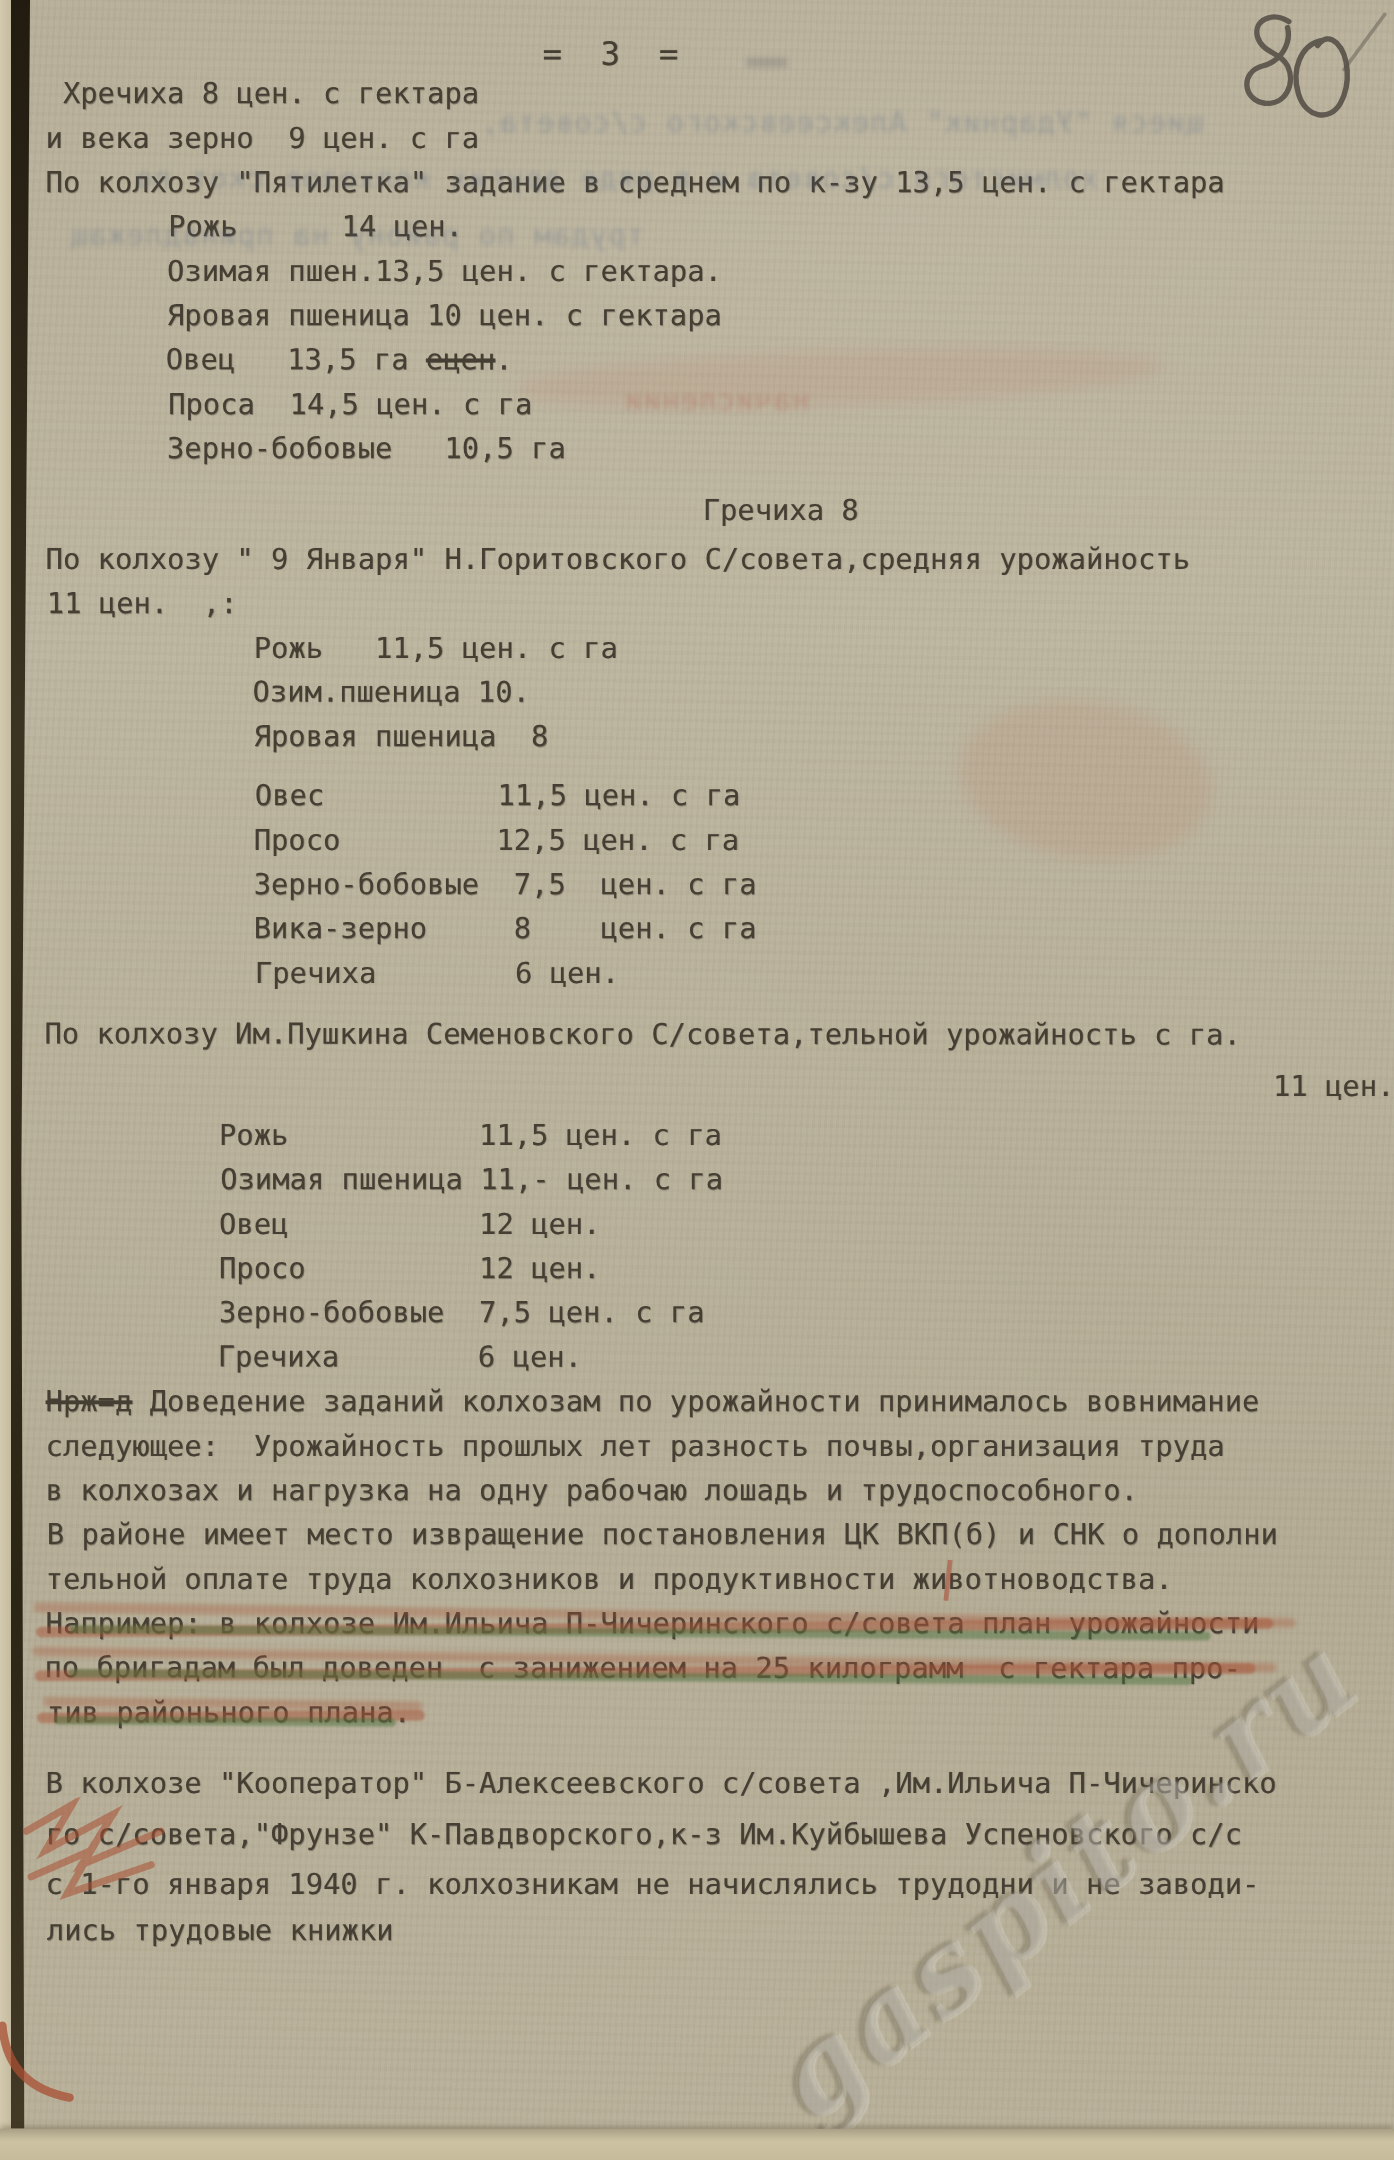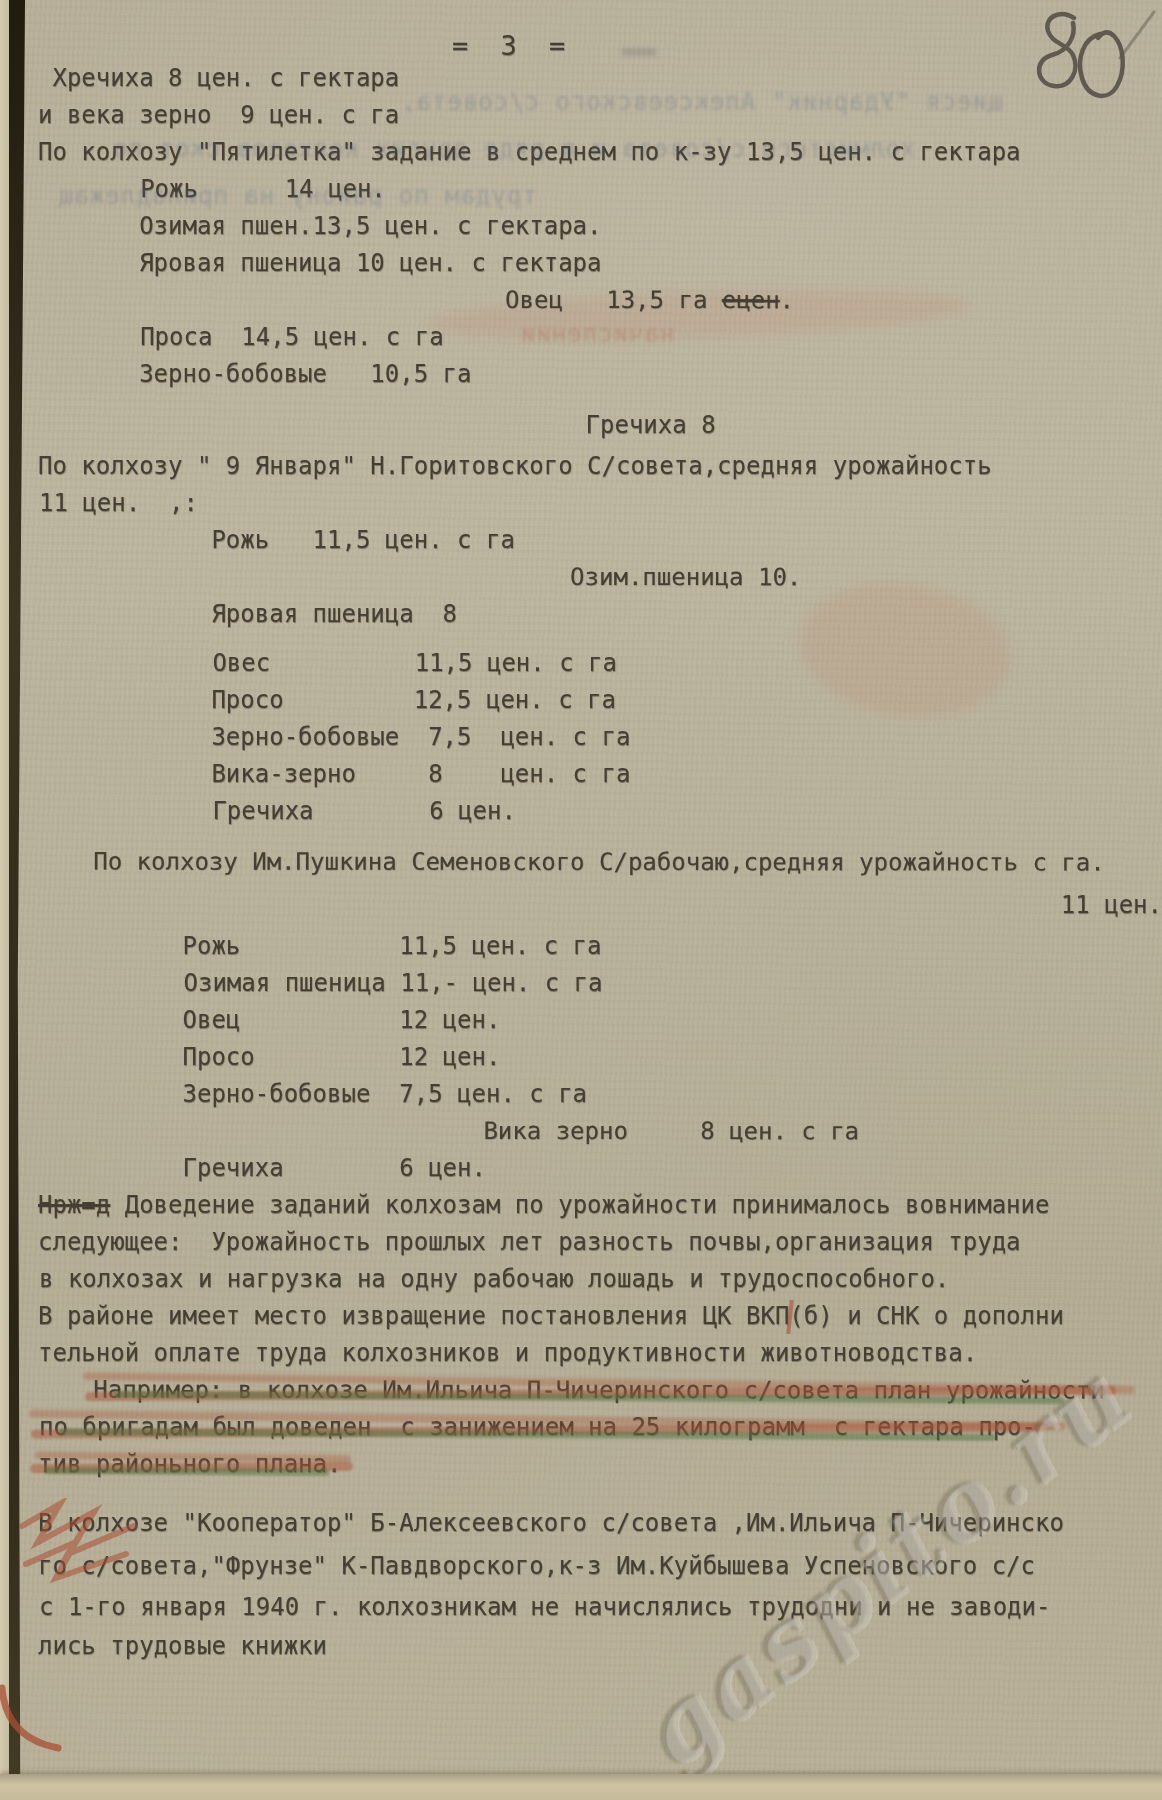--- a/index.html
+++ b/index.html
@@ -21,21 +21,21 @@
     background:linear-gradient(180deg,#211b10,#3c3422 35%,#2b2516 75%,#433a26);
     clip-path:polygon(0 0,100% 0,55% 55%,70% 100%,0 100%);}
   .edge-bottom{position:absolute;left:0;right:0;bottom:0;height:26px;
     background:linear-gradient(180deg,#a99f85,#cdc3a3 40%,#c6bb9a);
     box-shadow:0 -2px 4px rgba(60,50,30,.28);}
   
   .doc-lines{position:absolute;left:38px;top:60px;right:0;}
   .line{white-space:pre;font-size:24px;line-height:37px;
     text-shadow:.5px .5px .7px rgba(66,59,49,.5);}
   .line:nth-child(4n){transform:translateX(1px);}
-  .line:nth-child(7n){transform:translateX(-1px) rotate(.05deg);text-align:center;}
+  .line:nth-child(7n){transform:translateX(-1px) rotate(.05deg);}
   .txt{position:relative;display:inline-block;}
   .line s{text-decoration-thickness:3px;}
   
   .struck .txt i{position:absolute;display:block;pointer-events:none;}
   .struck .txt .stroke-red{left:-8px;right:-12px;top:46%;height:9px;
     background:rgba(168,84,56,.5);border-radius:6px;transform:rotate(-.4deg);filter:blur(1px);}
   .struck .txt .stroke-green{left:2%;right:4%;top:60%;height:7px;
     background:rgba(74,112,60,.48);border-radius:5px;transform:rotate(.35deg);filter:blur(1px);}
   .struck .txt .stroke-red2{left:-1%;right:-3%;top:18%;height:8px;
     background:rgba(168,84,56,.34);border-radius:6px;transform:rotate(.7deg);filter:blur(1.6px);}
@@ -100,28 +100,27 @@
       <div class="line" style="margin-top: 4px;"><span class="txt">По колхозу " 9 Января" Н.Горитовского С/совета,средняя урожайность</span></div>
       <div class="line"><span class="txt">11 цен.  ,:</span></div>
       <div class="line"><span class="txt">            Рожь   11,5 цен. с га</span></div>
       <div class="line"><span class="txt">            Озим.пшеница 10.</span></div>
       <div class="line"><span class="txt">            Яровая пшеница  8</span></div>
       <div class="line" style="margin-top: 12px;"><span class="txt">            Овес          11,5 цен. с га</span></div>
       <div class="line"><span class="txt">            Просо         12,5 цен. с га</span></div>
       <div class="line"><span class="txt">            Зерно-бобовые  7,5  цен. с га</span></div>
       <div class="line"><span class="txt">            Вика-зерно     8    цен. с га</span></div>
       <div class="line"><span class="txt">            Гречиха        6 цен.</span></div>
-      <div class="line" style="margin-top: 14px;"><span class="txt">По колхозу Им.Пушкина Семеновского С/рабочаю,средняя урожайность с га.</span></div>
+      <div class="line" style="margin-top: 14px;"><span class="txt">По колхозу Им.Пушкина Семеновского С/совета,тельной урожайность с га.</span></div>
       <div class="line" style="margin-top: 6px; text-align: right;"><span class="txt">11 цен.</span></div>
       <div class="line" style="margin-top: 4px;"><span class="txt">          Рожь           11,5 цен. с га</span></div>
       <div class="line"><span class="txt">          Озимая пшеница 11,- цен. с га</span></div>
       <div class="line"><span class="txt">          Овец           12 цен.</span></div>
       <div class="line"><span class="txt">          Просо          12 цен.</span></div>
       <div class="line"><span class="txt">          Зерно-бобовые  7,5 цен. с га</span></div>
-      <div class="line"><span class="txt">          Вика зерно     8 цен. с га</span></div>
       <div class="line"><span class="txt">          Гречиха        6 цен.</span></div>
       <div class="line"><span class="txt"><s>Нрж=д</s> Доведение заданий колхозам по урожайности принималось вовнимание</span></div>
       <div class="line"><span class="txt">следующее:  Урожайность прошлых лет разность почвы,организация труда</span></div>
       <div class="line"><span class="txt">в колхозах и нагрузка на одну рабочаю лошадь и трудоспособного.</span></div>
       <div class="line"><span class="txt">В районе имеет место извращение постановления ЦК ВКП(б) и СНК о дополни</span></div>
       <div class="line"><span class="txt">тельной оплате труда колхозников и продуктивности животноводства.</span></div>
       <div class="line struck"><span class="txt">Например: в колхозе Им.Ильича П-Чичеринского с/совета план урожайности<i class="stroke-red"></i><i class="stroke-green"></i><i class="stroke-red2"></i></span></div>
       <div class="line struck"><span class="txt">по бригадам был доведен  с занижением на 25 килограмм  с гектара про-<i class="stroke-red"></i><i class="stroke-green"></i><i class="stroke-red2"></i></span></div>
       <div class="line struck"><span class="txt">тив районьного плана.<i class="stroke-red"></i><i class="stroke-green"></i><i class="stroke-red2"></i></span></div>
       <div class="line" style="margin-top: 22px;"><span class="txt">В колхозе "Кооператор" Б-Алексеевского с/совета ,Им.Ильича П-Чичеринско</span></div>

